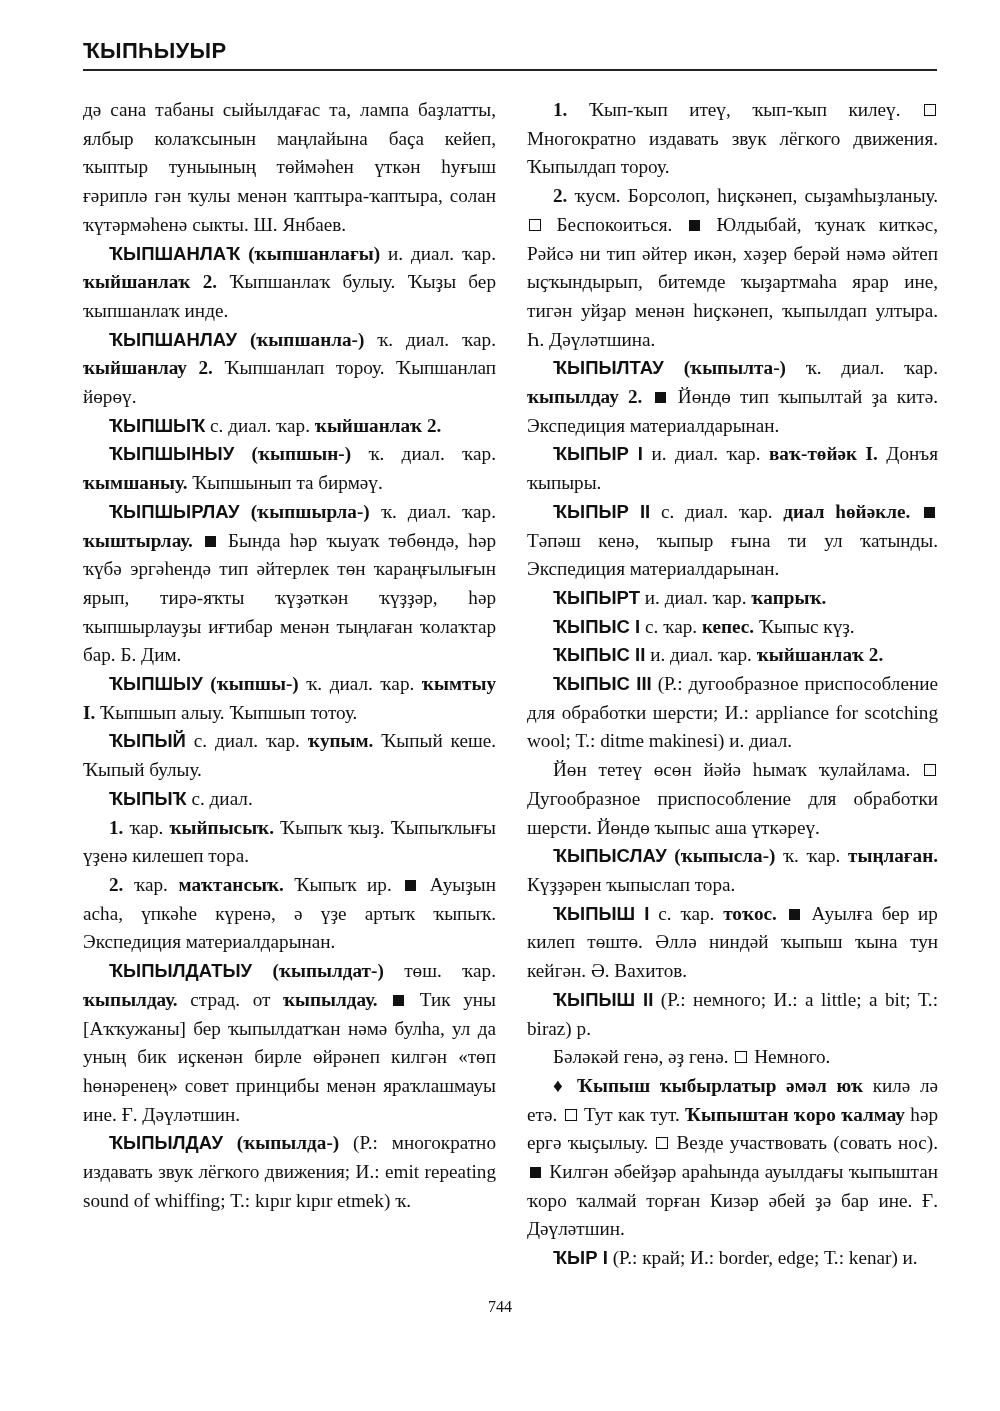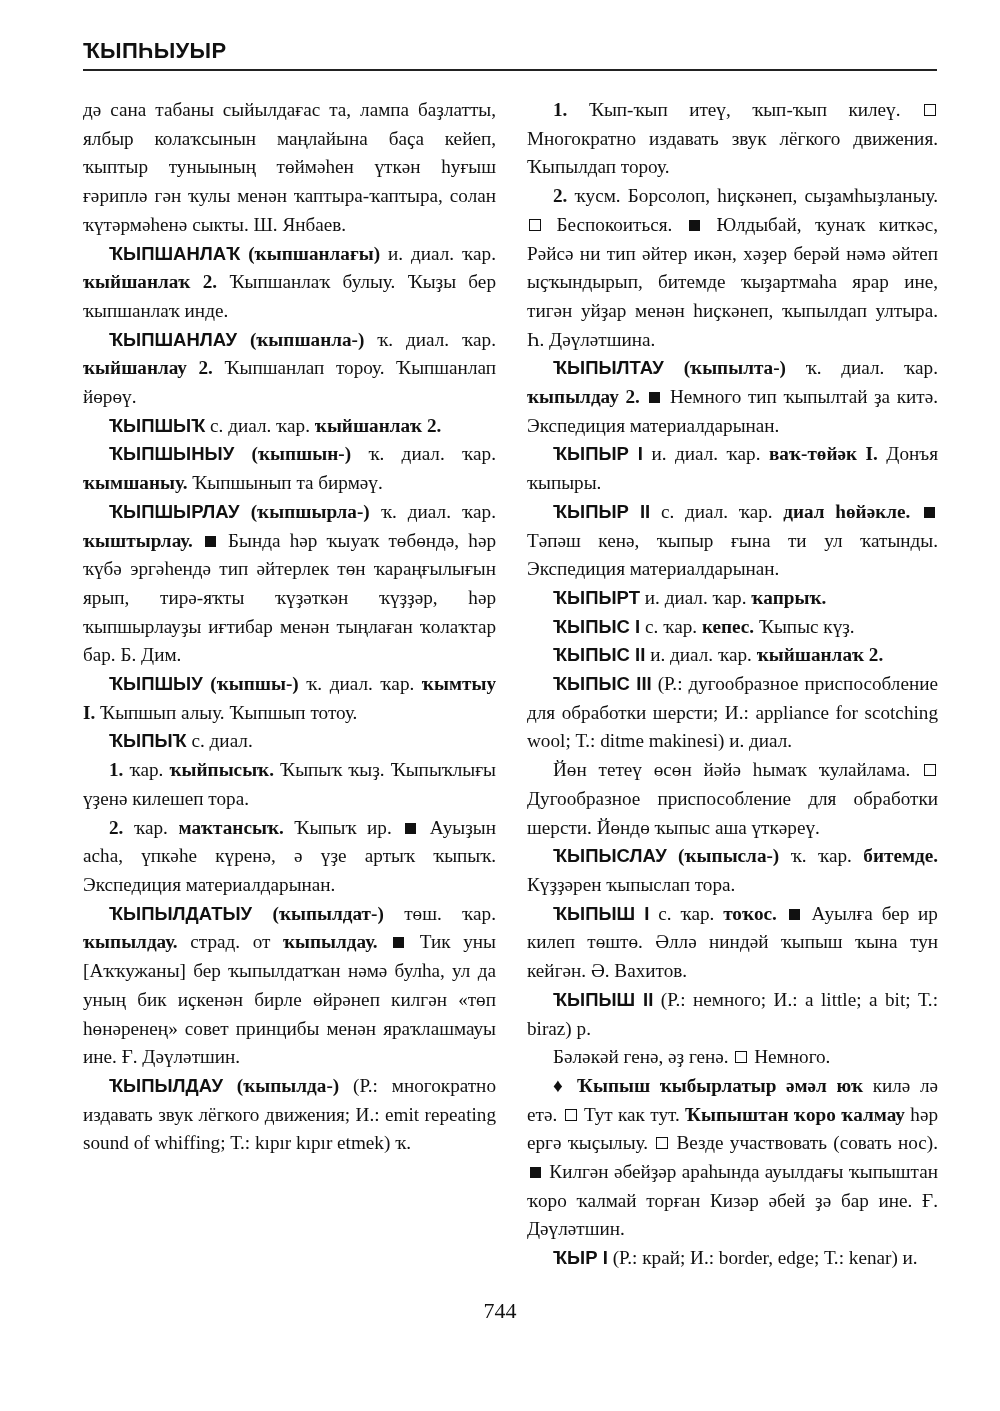--- a/index.html
+++ b/index.html
@@ -13,56 +13,57 @@
          text-align:justify; hyphens:manual; }
   .col-left { left:83px; }
   .col-right { left:527px; width:411px; }
   .p { margin:0; }
   .p.indent { text-indent:26px; }
   .hw { font-family:"Liberation Sans","DejaVu Sans",sans-serif; font-weight:bold; font-size:18.5px; }
   .b { font-weight:bold; }
   .i { }
   .box { display:inline-block; width:10px; height:10px; border:1.3px solid #111; vertical-align:0px; margin:0 2px; }
   .sq { display:inline-block; width:11px; height:11px; background:#111; vertical-align:0px; margin:0 3px; }
-  .page-number { position:absolute; left:0; width:1000px; top:1298px; text-align:center; font-size:22px; }
+  .page-number { position:absolute; left:0; width:1000px; top:1298px; text-align:center; font-size:16px; }
 </style>
 </head>
 <body>
 
 <div class="header">
   <div class="running-head">ҠЫПҺЫУЫР</div>
   <div class="rule"></div>
 </div>
 
 <div class="col col-left">
     <p class="p"><span class="i">дә сана табаны сыйылдағас та, лампа баҙлатты, ялбыр колаҡсынын маңлайына баҫа кейеп, ҡыптыр туныының төймәһен үткән һуғыш ғәриплә гән ҡулы менән ҡаптыра-ҡаптыра, солан ҡүтәрмәһенә сыкты.</span><span> Ш. Янбаев.</span></p>
     <p class="p indent"><span class="hw">ҠЫПШАНЛАҠ</span><span class="b"> (ҡыпшанлағы)</span><span class="i"> и. диал. ҡар.</span><span class="b"> ҡыйшанлаҡ 2.</span><span class="i"> Ҡыпшанлаҡ булыу. Ҡыҙы бер ҡыпшанлаҡ инде.</span></p>
     <p class="p indent"><span class="hw">ҠЫПШАНЛАУ</span><span class="b"> (ҡыпшанла-)</span><span class="i"> ҡ. диал. ҡар.</span><span class="b"> ҡыйшанлау 2.</span><span class="i"> Ҡыпшанлап тороу. Ҡыпшанлап йөрөү.</span></p>
     <p class="p indent"><span class="hw">ҠЫПШЫҠ</span><span class="i"> с. диал. ҡар.</span><span class="b"> ҡыйшанлаҡ 2.</span></p>
     <p class="p indent"><span class="hw">ҠЫПШЫНЫУ</span><span class="b"> (ҡыпшын-)</span><span class="i"> ҡ. диал. ҡар.</span><span class="b"> ҡымшаныу.</span><span class="i"> Ҡыпшынып та бирмәү.</span></p>
     <p class="p indent"><span class="hw">ҠЫПШЫРЛАУ</span><span class="b"> (ҡыпшырла-)</span><span class="i"> ҡ. диал. ҡар.</span><span class="b"> ҡыштырлау.</span> <span class="sq"></span><span class="i"> Бында һәр ҡыуаҡ төбөндә, һәр ҡүбә эргәһендә тип әйтерлек төн ҡараңғылығын ярып, тирә-яҡты ҡүҙәткән ҡүҙҙәр, һәр ҡыпшырлауҙы иғтибар менән тыңлаған ҡолаҡтар бар.</span><span> Б. Дим.</span></p>
     <p class="p indent"><span class="hw">ҠЫПШЫУ</span><span class="b"> (ҡыпшы-)</span><span class="i"> ҡ. диал. ҡар.</span><span class="b"> ҡымтыу I.</span><span class="i"> Ҡыпшып алыу. Ҡыпшып тотоу.</span></p>
+    <p class="p indent"><span class="hw">ҠЫПЫЙ</span><span class="i"> с. диал. ҡар.</span><span class="b"> ҡупым.</span><span class="i"> Ҡыпый кеше. Ҡыпый булыу.</span></p>
     <p class="p indent"><span class="hw">ҠЫПЫҠ</span><span class="i"> с. диал.</span></p>
     <p class="p indent"><span class="b">1.</span><span class="i"> ҡар.</span><span class="b"> ҡыйпысыҡ.</span><span class="i"> Ҡыпыҡ ҡыҙ. Ҡыпыҡлығы үҙенә килешеп тора.</span></p>
     <p class="p indent"><span class="b">2.</span><span class="i"> ҡар.</span><span class="b"> маҡтансыҡ.</span><span class="i"> Ҡыпыҡ ир.</span> <span class="sq"></span><span class="i"> Ауыҙын асһа, үпкәһе күренә, ә үҙе артыҡ ҡыпыҡ.</span><span> Экспедиция материалдарынан.</span></p>
     <p class="p indent"><span class="hw">ҠЫПЫЛДАТЫУ</span><span class="b"> (ҡыпылдат-)</span><span class="i"> төш. ҡар.</span><span class="b"> ҡыпылдау.</span><span class="i"> страд. от</span><span class="b"> ҡыпылдау.</span> <span class="sq"></span><span class="i"> Тик уны [Аҡҡужаны] бер ҡыпылдатҡан нәмә булһа, ул да уның бик иҫкенән бирле өйрәнеп килгән «төп һөнәренең» совет принцибы менән яраҡлашмауы ине.</span><span> Ғ. Дәүләтшин.</span></p>
     <p class="p indent"><span class="hw">ҠЫПЫЛДАУ</span><span class="b"> (ҡыпылда-)</span><span> (Р.: многократно издавать звук лёгкого движения; И.: emit repeating sound of whiffing; Т.: kıpır kıpır etmek)</span><span class="i"> ҡ.</span></p>
   </div>
 <div class="col col-right">
     <p class="p indent"><span class="b">1.</span><span> Ҡып-ҡып итеү, ҡып-ҡып килеү.</span> <span class="box"></span><span> Многократно издавать звук лёгкого движения.</span><span class="i"> Ҡыпылдап тороу.</span></p>
     <p class="p indent"><span class="b">2.</span><span class="i"> ҡусм.</span><span> Борсолоп, һиҫкәнеп, сыҙамһыҙланыу.</span> <span class="box"></span><span> Беспокоиться.</span> <span class="sq"></span><span class="i"> Юлдыбай, ҡунаҡ киткәс, Рәйсә ни тип әйтер икән, хәҙер берәй нәмә әйтеп ыҫҡындырып, битемде ҡыҙартмаһа ярар ине, тигән уйҙар менән һиҫкәнеп, ҡыпылдап ултыра.</span><span> Һ. Дәүләтшина.</span></p>
-    <p class="p indent"><span class="hw">ҠЫПЫЛТАУ</span><span class="b"> (ҡыпылта-)</span><span class="i"> ҡ. диал. ҡар.</span><span class="b"> ҡыпылдау 2.</span> <span class="sq"></span><span class="i"> Немного тип ҡыпылтай ҙа китә.</span><span> Экспедиция материалдарынан.</span></p>
+    <p class="p indent"><span class="hw">ҠЫПЫЛТАУ</span><span class="b"> (ҡыпылта-)</span><span class="i"> ҡ. диал. ҡар.</span><span class="b"> ҡыпылдау 2.</span> <span class="sq"></span><span class="i"> Йөндө тип ҡыпылтай ҙа китә.</span><span> Экспедиция материалдарынан.</span></p>
     <p class="p indent"><span class="hw">ҠЫПЫР I</span><span class="i"> и. диал. ҡар.</span><span class="b"> ваҡ-төйәк I.</span><span class="i"> Донъя ҡыпыры.</span></p>
     <p class="p indent"><span class="hw">ҠЫПЫР II</span><span class="i"> с. диал. ҡар.</span><span class="b"> диал һөйәкле.</span> <span class="sq"></span><span class="i"> Тәпәш кенә, ҡыпыр ғына ти ул ҡатынды.</span><span> Экспедиция материалдарынан.</span></p>
     <p class="p indent"><span class="hw">ҠЫПЫРТ</span><span class="i"> и. диал. ҡар.</span><span class="b"> ҡапрыҡ.</span></p>
     <p class="p indent"><span class="hw">ҠЫПЫС I</span><span class="i"> с. ҡар.</span><span class="b"> кепес.</span><span class="i"> Ҡыпыс күҙ.</span></p>
     <p class="p indent"><span class="hw">ҠЫПЫС II</span><span class="i"> и. диал. ҡар.</span><span class="b"> ҡыйшанлаҡ 2.</span></p>
     <p class="p indent"><span class="hw">ҠЫПЫС III</span><span> (Р.: дугообразное приспособление для обработки шерсти; И.: appliance for scotching wool; Т.: ditme makinesi)</span><span class="i"> и. диал.</span></p>
     <p class="p indent"><span>Йөн тетеү өсөн йәйә һымаҡ ҡулайлама.</span> <span class="box"></span><span> Дугообразное приспособление для обработки шерсти.</span><span class="i"> Йөндө ҡыпыс аша үткәреү.</span></p>
-    <p class="p indent"><span class="hw">ҠЫПЫСЛАУ</span><span class="b"> (ҡыпысла-)</span><span class="i"> ҡ. ҡар.</span><span class="b"> битемде.</span><span class="i"> Күҙҙәрен ҡыпыслап тора.</span></p>
+    <p class="p indent"><span class="hw">ҠЫПЫСЛАУ</span><span class="b"> (ҡыпысла-)</span><span class="i"> ҡ. ҡар.</span><span class="b"> тыңлаған.</span><span class="i"> Күҙҙәрен ҡыпыслап тора.</span></p>
     <p class="p indent"><span class="hw">ҠЫПЫШ I</span><span class="i"> с. ҡар.</span><span class="b"> тоҡос.</span> <span class="sq"></span><span class="i"> Ауылға бер ир килеп төштө. Әллә ниндәй ҡыпыш ҡына тун кейгән.</span><span> Ә. Вахитов.</span></p>
     <p class="p indent"><span class="hw">ҠЫПЫШ II</span><span> (Р.: немного; И.: a little; a bit; Т.: biraz)</span><span class="i"> р.</span></p>
     <p class="p indent"><span>Бәләкәй генә, әҙ генә.</span> <span class="box"></span><span> Немного.</span></p>
     <p class="p indent"><span>♦ </span><span class="b">Ҡыпыш ҡыбырлатыр әмәл юҡ</span><span> килә лә етә.</span> <span class="box"></span><span> Тут как тут. </span><span class="b">Ҡыпыштан ҡоро ҡалмау</span><span> һәр ергә ҡыҫылыу.</span> <span class="box"></span><span> Везде участвовать</span><span class="i"> (совать нос).</span> <span class="sq"></span><span class="i"> Килгән әбейҙәр араһында ауылдағы ҡыпыштан ҡоро ҡалмай торған Кизәр әбей ҙә бар ине.</span><span> Ғ. Дәүләтшин.</span></p>
     <p class="p indent"><span class="hw">ҠЫР I</span><span> (Р.: край; И.: border, edge; Т.: kenar)</span><span class="i"> и.</span></p>
   </div>
 
 <div class="page-number">744</div>
 
 </body></html>

